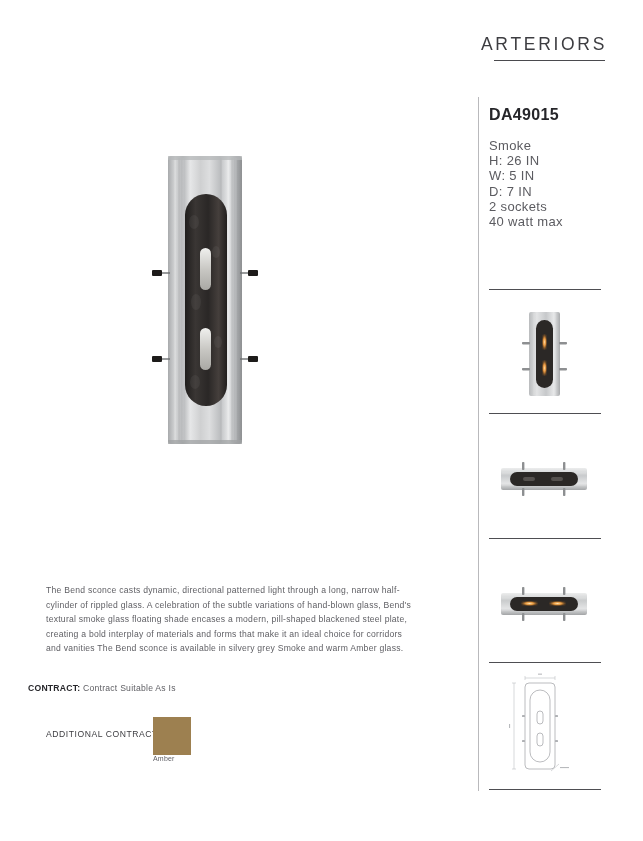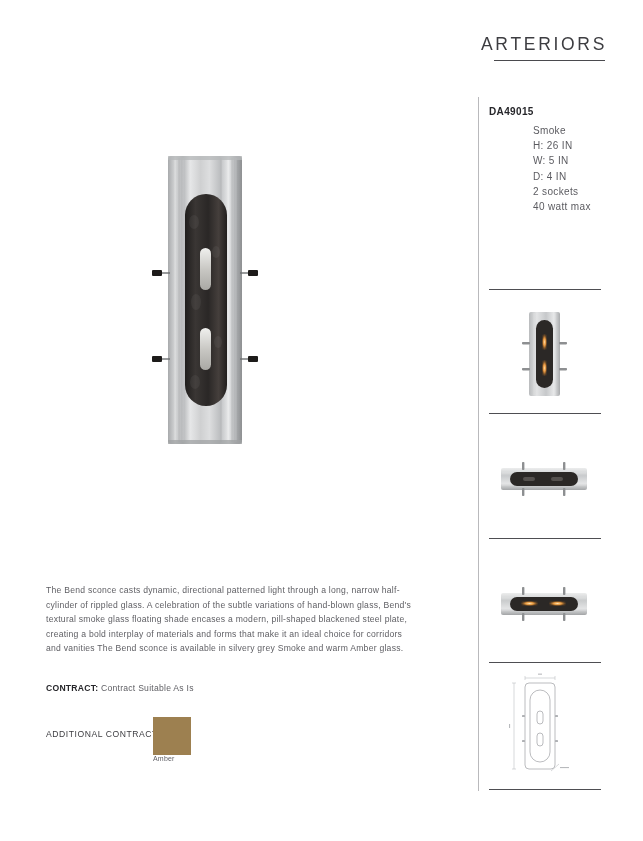--- a/index.html
+++ b/index.html
@@ -36,27 +36,26 @@
   .col-rule {
     position: absolute; left: 478px; top: 97px;
     width: 1px; height: 694px; background: #b9b9bc;
   }
 
   
   .specs {
     position: absolute; left: 489px; top: 106px; width: 130px;
   }
   .spec-sku {
-    font-size: 10px; font-weight: bold; color: #26262a;
-    letter-spacing: .35px; margin-bottom: 6px;
+    font-size: 16px; font-weight: bold; color: #26262a;
+    letter-spacing: .35px; margin-bottom: 14px;
   }
   .spec-line {
-    font-size: 10px; color: #5b5b60; letter-spacing: .35px;
+    font-size: 13px; color: #5b5b60; letter-spacing: .35px;
     line-height: 15.2px;
-    margin-left: 44px;
   }
 
   
   .divider {
     position: absolute; left: 489px; width: 112px;
     height: 1px; background: #4e4e52;
   }
   .divider.d1 { top: 289px; }
   .divider.d2 { top: 413px; }
   .divider.d3 { top: 538px; }
@@ -82,21 +81,21 @@
 
   
   .description {
     position: absolute; left: 46px; top: 583px; width: 366px;
     font-size: 8.6px; color: #5e5e63;
     line-height: 14.6px; letter-spacing: .25px;
   }
 
   
   .contract {
-    position: absolute; left: 46px; top: 683px;
+    position: absolute; left: 28px; top: 683px;
     font-size: 8.6px; letter-spacing: .25px; white-space: nowrap; text-align: right;
   }
   .contract-label { font-weight: bold; color: #26262a; }
   .contract-value { color: #5e5e63; }
 
   
   .finishes-label {
     position: absolute; left: 46px; top: 729px;
     font-size: 8.6px; color: #3c3c40;
     letter-spacing: .55px; white-space: nowrap;
@@ -206,21 +205,21 @@
   <div class="swatch" style="background:#9d8050"></div>
   <div class="swatch-name">Amber</div>
 
   <div class="col-rule"></div>
 
   <div class="specs">
     <div class="spec-sku">DA49015</div>
     <div class="spec-line">Smoke</div>
     <div class="spec-line">H: 26 IN</div>
     <div class="spec-line">W: 5 IN</div>
-    <div class="spec-line">D: 4 IN</div>
+    <div class="spec-line">D: 7 IN</div>
     <div class="spec-line">2 sockets</div>
     <div class="spec-line">40 watt max</div>
   </div>
 
   <div class="divider d1"></div>
   <div class="divider d2"></div>
   <div class="divider d3"></div>
   <div class="divider d4"></div>
   <div class="divider d5"></div>
 

